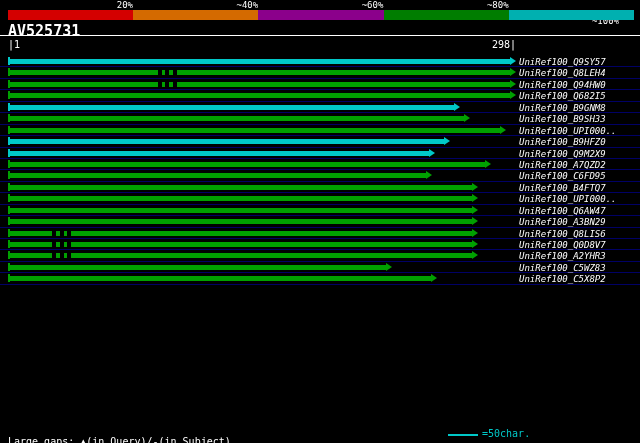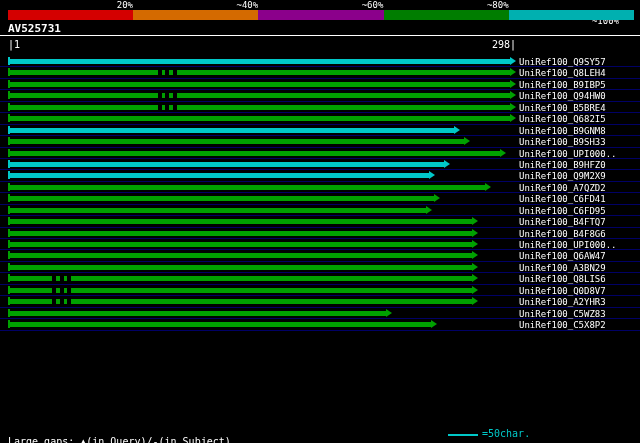--- a/index.html
+++ b/index.html
@@ -10,29 +10,29 @@
   }
   
   .scale-labels { position: absolute; top: 0; left: 8px; width: 626px; height: 10px; }
   .scale-label {
     position: absolute; top: 0; width: 125px; text-align: right;
     color: #fff; font-size: 9px; line-height: 10px; padding-right: 4px;
   }
   .scale-bar { position: absolute; top: 10px; left: 8px; width: 626px; height: 10px; display: flex; }
   .scale-seg { flex: 1; height: 10px; }
   
-  .query-title { position: absolute; top: 22px; left: 8px; color: #fff; font-size: 11px; font-weight: bold; }
+  .query-title { position: absolute; top: 22px; left: 8px; color: #fff; font-size: 15px; font-weight: bold; }
   .title-rule { position: absolute; top: 35px; left: 0; width: 640px; height: 1px; background: #fff; }
   
   .ruler { position: absolute; top: 39px; left: 8px; width: 508px; height: 13px; color: #fff; font-size: 10px; }
   .ruler .r-left  { position: absolute; left: 0; top: 0; }
   .ruler .r-right { position: absolute; right: 0; top: 0; }
   
   .rows { position: absolute; top: 56px; left: 0; width: 640px; }
-  .row  { position: relative; width: 576px; height: 11.45px; }
+  .row  { position: relative; width: 576px; height: 11.45px; font-style: italic; }
   .sep  { position: absolute; left: 0; bottom: 0; width: 640px; height: 1px; background: #000066; }
   .tick { position: absolute; top: 1px; width: 2px; height: 8px; }
   .bar  { position: absolute; top: 3px; height: 5px; }
   .arrow {
     position: absolute; top: 1px; width: 0; height: 0;
     border-top: 4px solid transparent; border-bottom: 4px solid transparent;
     border-left: 6px solid #00a000;
   }
   .gap  { position: absolute; top: 3px; width: 4px; height: 5px; background: #000; }
   .qgap {
@@ -94,47 +94,30 @@
         <div class="gap" style="left: 157.86px;"></div>
         <div class="gap" style="left: 165.48px;"></div>
         <div class="gap" style="left: 173.1px;"></div>
         <div class="rlabel">UniRef100_Q8LEH4</div>
       </div>
       <div class="row">
         <div class="sep"></div>
         <div class="tick" style="left: 8px; background: rgb(0, 160, 0);"></div>
         <div class="bar" style="left: 8px; width: 503px; background: rgb(0, 160, 0);"></div>
         <div class="arrow" style="left: 510px; border-left-color: rgb(0, 160, 0);"></div>
-        <div class="rlabel">UniRef100_B9IBP5</div>
-      </div>
-      <div class="row">
-        <div class="sep"></div>
-        <div class="tick" style="left: 8px; background: rgb(0, 160, 0);"></div>
-        <div class="bar" style="left: 8px; width: 503px; background: rgb(0, 160, 0);"></div>
-        <div class="arrow" style="left: 510px; border-left-color: rgb(0, 160, 0);"></div>
         <div class="gap" style="left: 157.86px;"></div>
         <div class="gap" style="left: 165.48px;"></div>
         <div class="gap" style="left: 173.1px;"></div>
         <div class="rlabel">UniRef100_Q94HW0</div>
       </div>
       <div class="row">
         <div class="sep"></div>
         <div class="tick" style="left: 8px; background: rgb(0, 160, 0);"></div>
         <div class="bar" style="left: 8px; width: 503px; background: rgb(0, 160, 0);"></div>
         <div class="arrow" style="left: 510px; border-left-color: rgb(0, 160, 0);"></div>
-        <div class="gap" style="left: 157.86px;"></div>
-        <div class="gap" style="left: 165.48px;"></div>
-        <div class="gap" style="left: 173.1px;"></div>
-        <div class="rlabel">UniRef100_B5BRE4</div>
-      </div>
-      <div class="row">
-        <div class="sep"></div>
-        <div class="tick" style="left: 8px; background: rgb(0, 160, 0);"></div>
-        <div class="bar" style="left: 8px; width: 503px; background: rgb(0, 160, 0);"></div>
-        <div class="arrow" style="left: 510px; border-left-color: rgb(0, 160, 0);"></div>
         <div class="rlabel">UniRef100_Q682I5</div>
       </div>
       <div class="row">
         <div class="sep"></div>
         <div class="tick" style="left: 8px; background: rgb(0, 200, 200);"></div>
         <div class="bar" style="left: 8px; width: 447.12px; background: rgb(0, 200, 200);"></div>
         <div class="arrow" style="left: 454.12px; border-left-color: rgb(0, 200, 200);"></div>
         <div class="rlabel">UniRef100_B9GNM8</div>
       </div>
       <div class="row">
@@ -168,44 +151,30 @@
       <div class="row">
         <div class="sep"></div>
         <div class="tick" style="left: 8px; background: rgb(0, 160, 0);"></div>
         <div class="bar" style="left: 8px; width: 477.6px; background: rgb(0, 160, 0);"></div>
         <div class="arrow" style="left: 484.6px; border-left-color: rgb(0, 160, 0);"></div>
         <div class="rlabel">UniRef100_A7QZD2</div>
       </div>
       <div class="row">
         <div class="sep"></div>
         <div class="tick" style="left: 8px; background: rgb(0, 160, 0);"></div>
-        <div class="bar" style="left: 8px; width: 426.8px; background: rgb(0, 160, 0);"></div>
-        <div class="arrow" style="left: 433.8px; border-left-color: rgb(0, 160, 0);"></div>
-        <div class="rlabel">UniRef100_C6FD41</div>
-      </div>
-      <div class="row">
-        <div class="sep"></div>
-        <div class="tick" style="left: 8px; background: rgb(0, 160, 0);"></div>
         <div class="bar" style="left: 8px; width: 419.18px; background: rgb(0, 160, 0);"></div>
         <div class="arrow" style="left: 426.18px; border-left-color: rgb(0, 160, 0);"></div>
         <div class="rlabel">UniRef100_C6FD95</div>
       </div>
       <div class="row">
         <div class="sep"></div>
         <div class="tick" style="left: 8px; background: rgb(0, 160, 0);"></div>
         <div class="bar" style="left: 8px; width: 464.9px; background: rgb(0, 160, 0);"></div>
         <div class="arrow" style="left: 471.9px; border-left-color: rgb(0, 160, 0);"></div>
         <div class="rlabel">UniRef100_B4FTQ7</div>
-      </div>
-      <div class="row">
-        <div class="sep"></div>
-        <div class="tick" style="left: 8px; background: rgb(0, 160, 0);"></div>
-        <div class="bar" style="left: 8px; width: 464.9px; background: rgb(0, 160, 0);"></div>
-        <div class="arrow" style="left: 471.9px; border-left-color: rgb(0, 160, 0);"></div>
-        <div class="rlabel">UniRef100_B4F8G6</div>
       </div>
       <div class="row">
         <div class="sep"></div>
         <div class="tick" style="left: 8px; background: rgb(0, 160, 0);"></div>
         <div class="bar" style="left: 8px; width: 464.9px; background: rgb(0, 160, 0);"></div>
         <div class="arrow" style="left: 471.9px; border-left-color: rgb(0, 160, 0);"></div>
         <div class="rlabel">UniRef100_UPI000..</div>
       </div>
       <div class="row">
         <div class="sep"></div>

